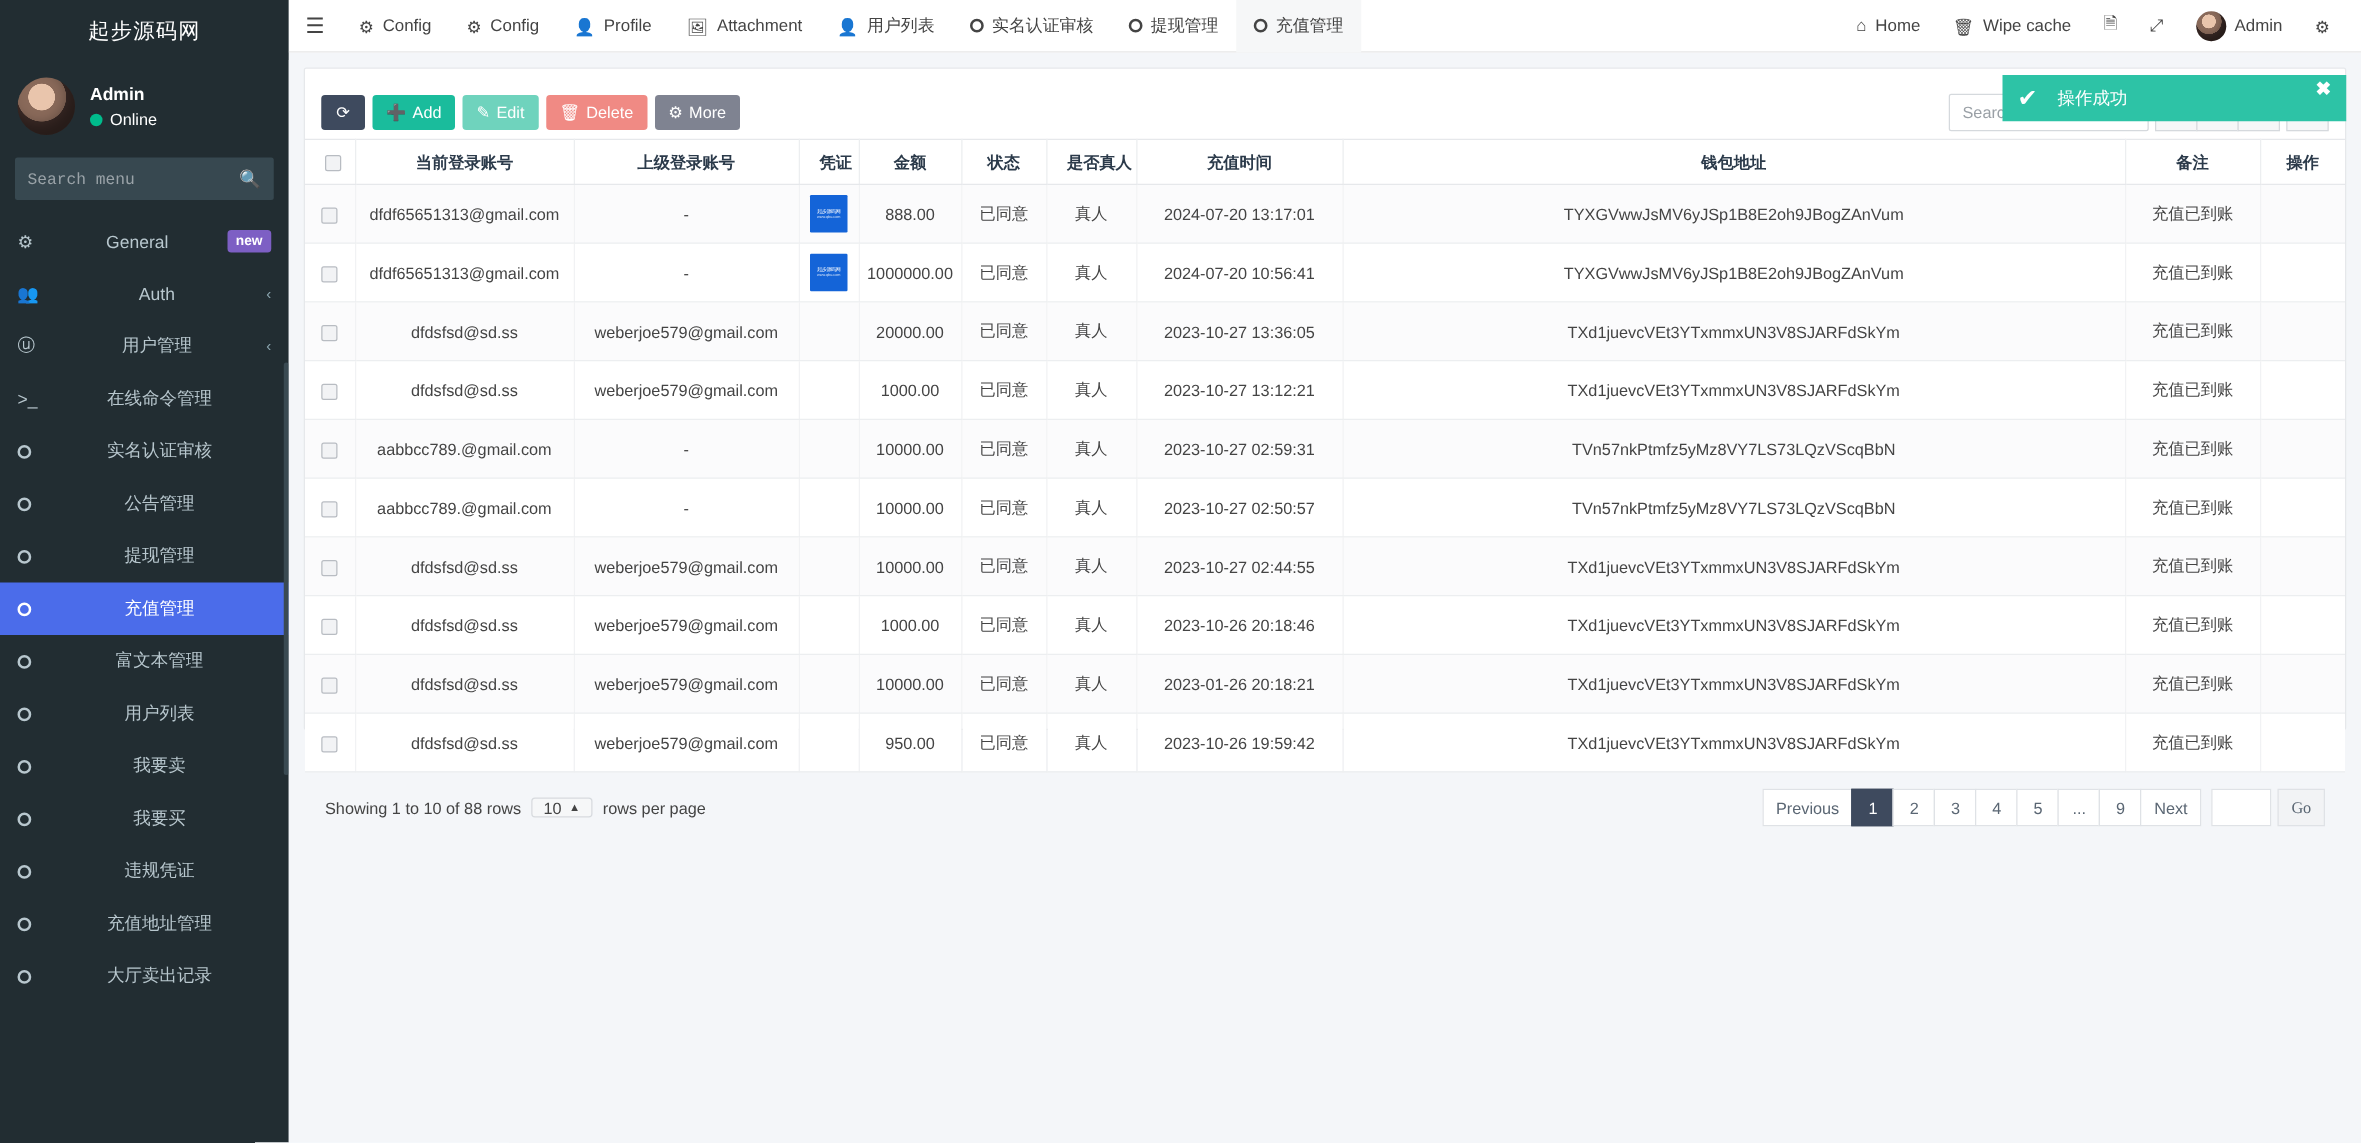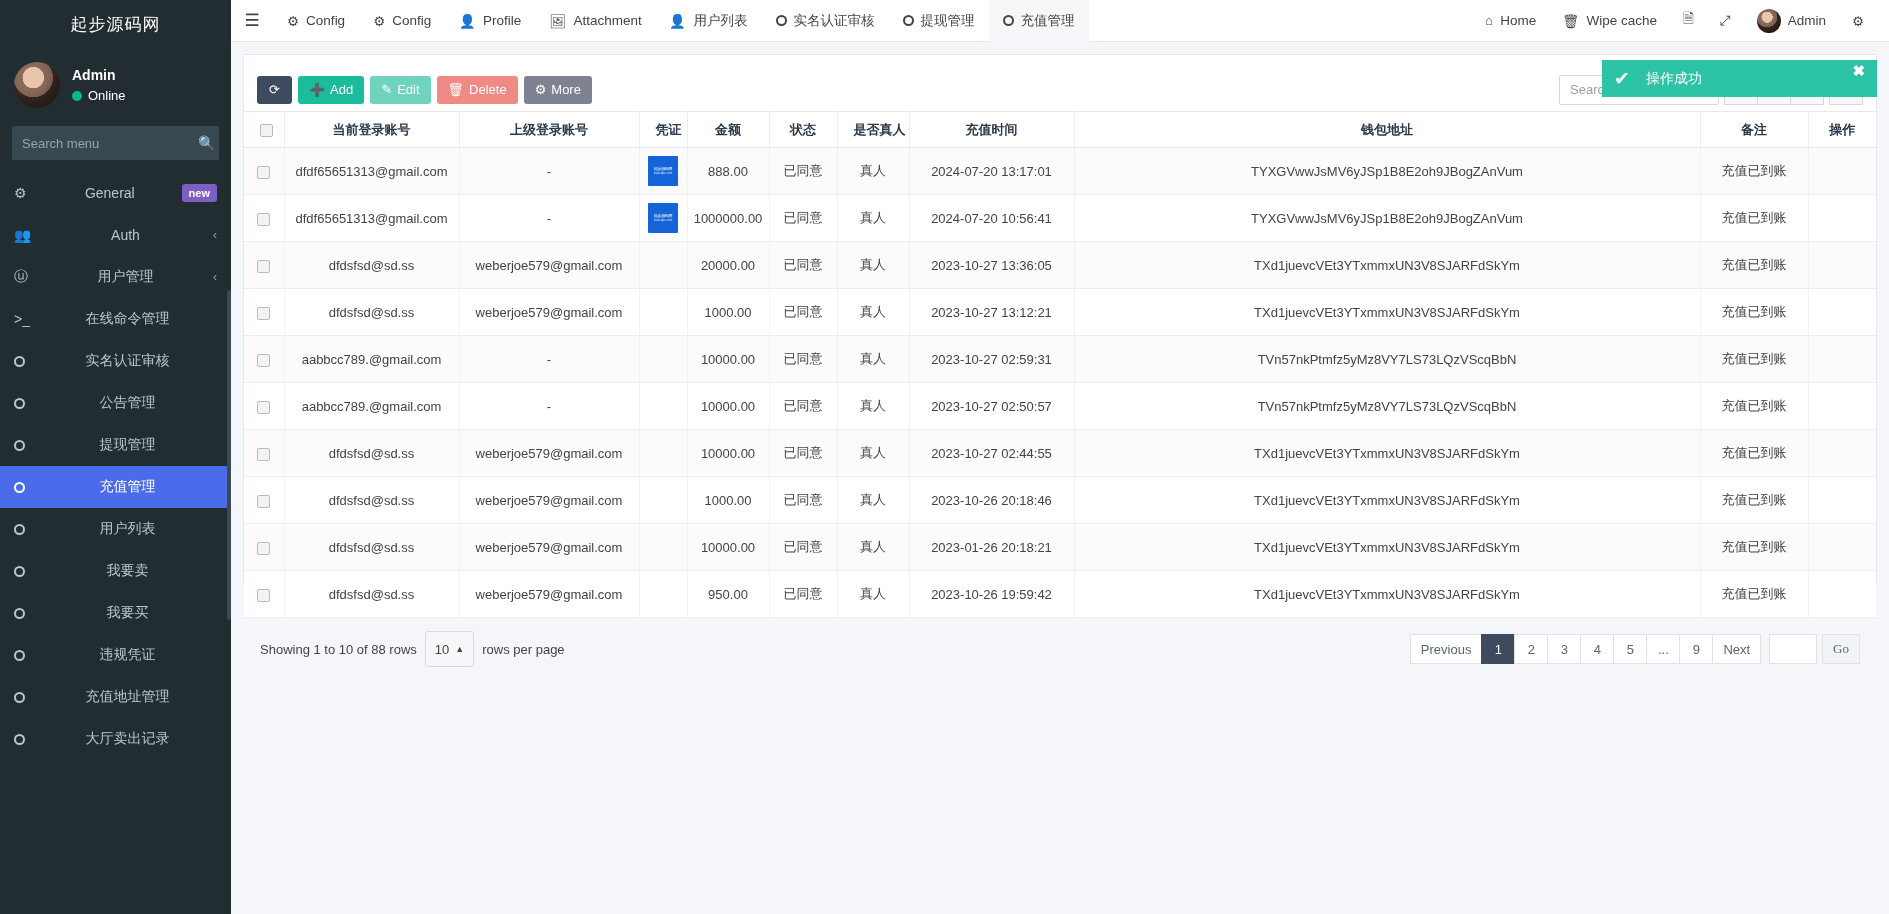--- a/index.html
+++ b/index.html
@@ -45,21 +45,21 @@
   .searchmenu {
     margin: 4px 12px 12px 12px;
     background: #374850;
     height: 34px;
     display: flex; align-items: center;
     padding: 0 10px;
     border-radius: 2px;
   }
   .searchmenu input {
     flex: 1; background: transparent; border: none; outline: none;
-    color: #5eead4; font-size: 13px; font-family: Liberation Sans, sans-serif;
+    color: #5eead4; font-size: 13px; font-family: Liberation Mono, monospace;
   }
   .searchmenu input::placeholder { color: #9aa3a8; }
   .searchmenu .mag { color: #9aa3a8; font-size: 14px; }
 
   .menu { list-style: none; }
   .menu li {
     height: 42px;
     display: flex; align-items: center;
     padding: 0 14px;
     color: #b8c7ce; font-size: 14px;
@@ -201,21 +201,21 @@
 
   
   #tfoot {
     display: flex; align-items: center;
     padding: 13px 16px;
     font-size: 13px; color: #444;
   }
   .rowsel {
     display: inline-flex; align-items: center; gap: 6px;
     border: 1px solid #d7dade; background: #f6f7f8;
-    height: 36px; padding: 0 9px; margin: 0 8px;
+    height: 16px; padding: 0 9px; margin: 0 8px;
     border-radius: 3px; cursor: pointer; font-size: 13px;
   }
   .pager { margin-left: auto; display: flex; }
   .pg {
     min-width: 34px; height: 30px;
     border: 1px solid #dfe2e6; background: #fff;
     display: flex; align-items: center; justify-content: center;
     font-size: 13px; color: #5a6673; cursor: pointer;
     margin-left: -1px; padding: 0 10px;
   }
@@ -286,20 +286,24 @@
         <span class="mi"><i class="circ"></i></span>
         <span class="ml">公告管理</span>
       </li>
       <li>
         <span class="mi"><i class="circ"></i></span>
         <span class="ml">提现管理</span>
       </li>
       <li class="active">
         <span class="mi"><i class="circ"></i></span>
         <span class="ml">充值管理</span>
+      </li>
+      <li>
+        <span class="mi"><i class="circ"></i></span>
+        <span class="ml">富文本管理</span>
       </li>
       <li>
         <span class="mi"><i class="circ"></i></span>
         <span class="ml">用户列表</span>
       </li>
       <li>
         <span class="mi"><i class="circ"></i></span>
         <span class="ml">我要卖</span>
       </li>
       <li>

